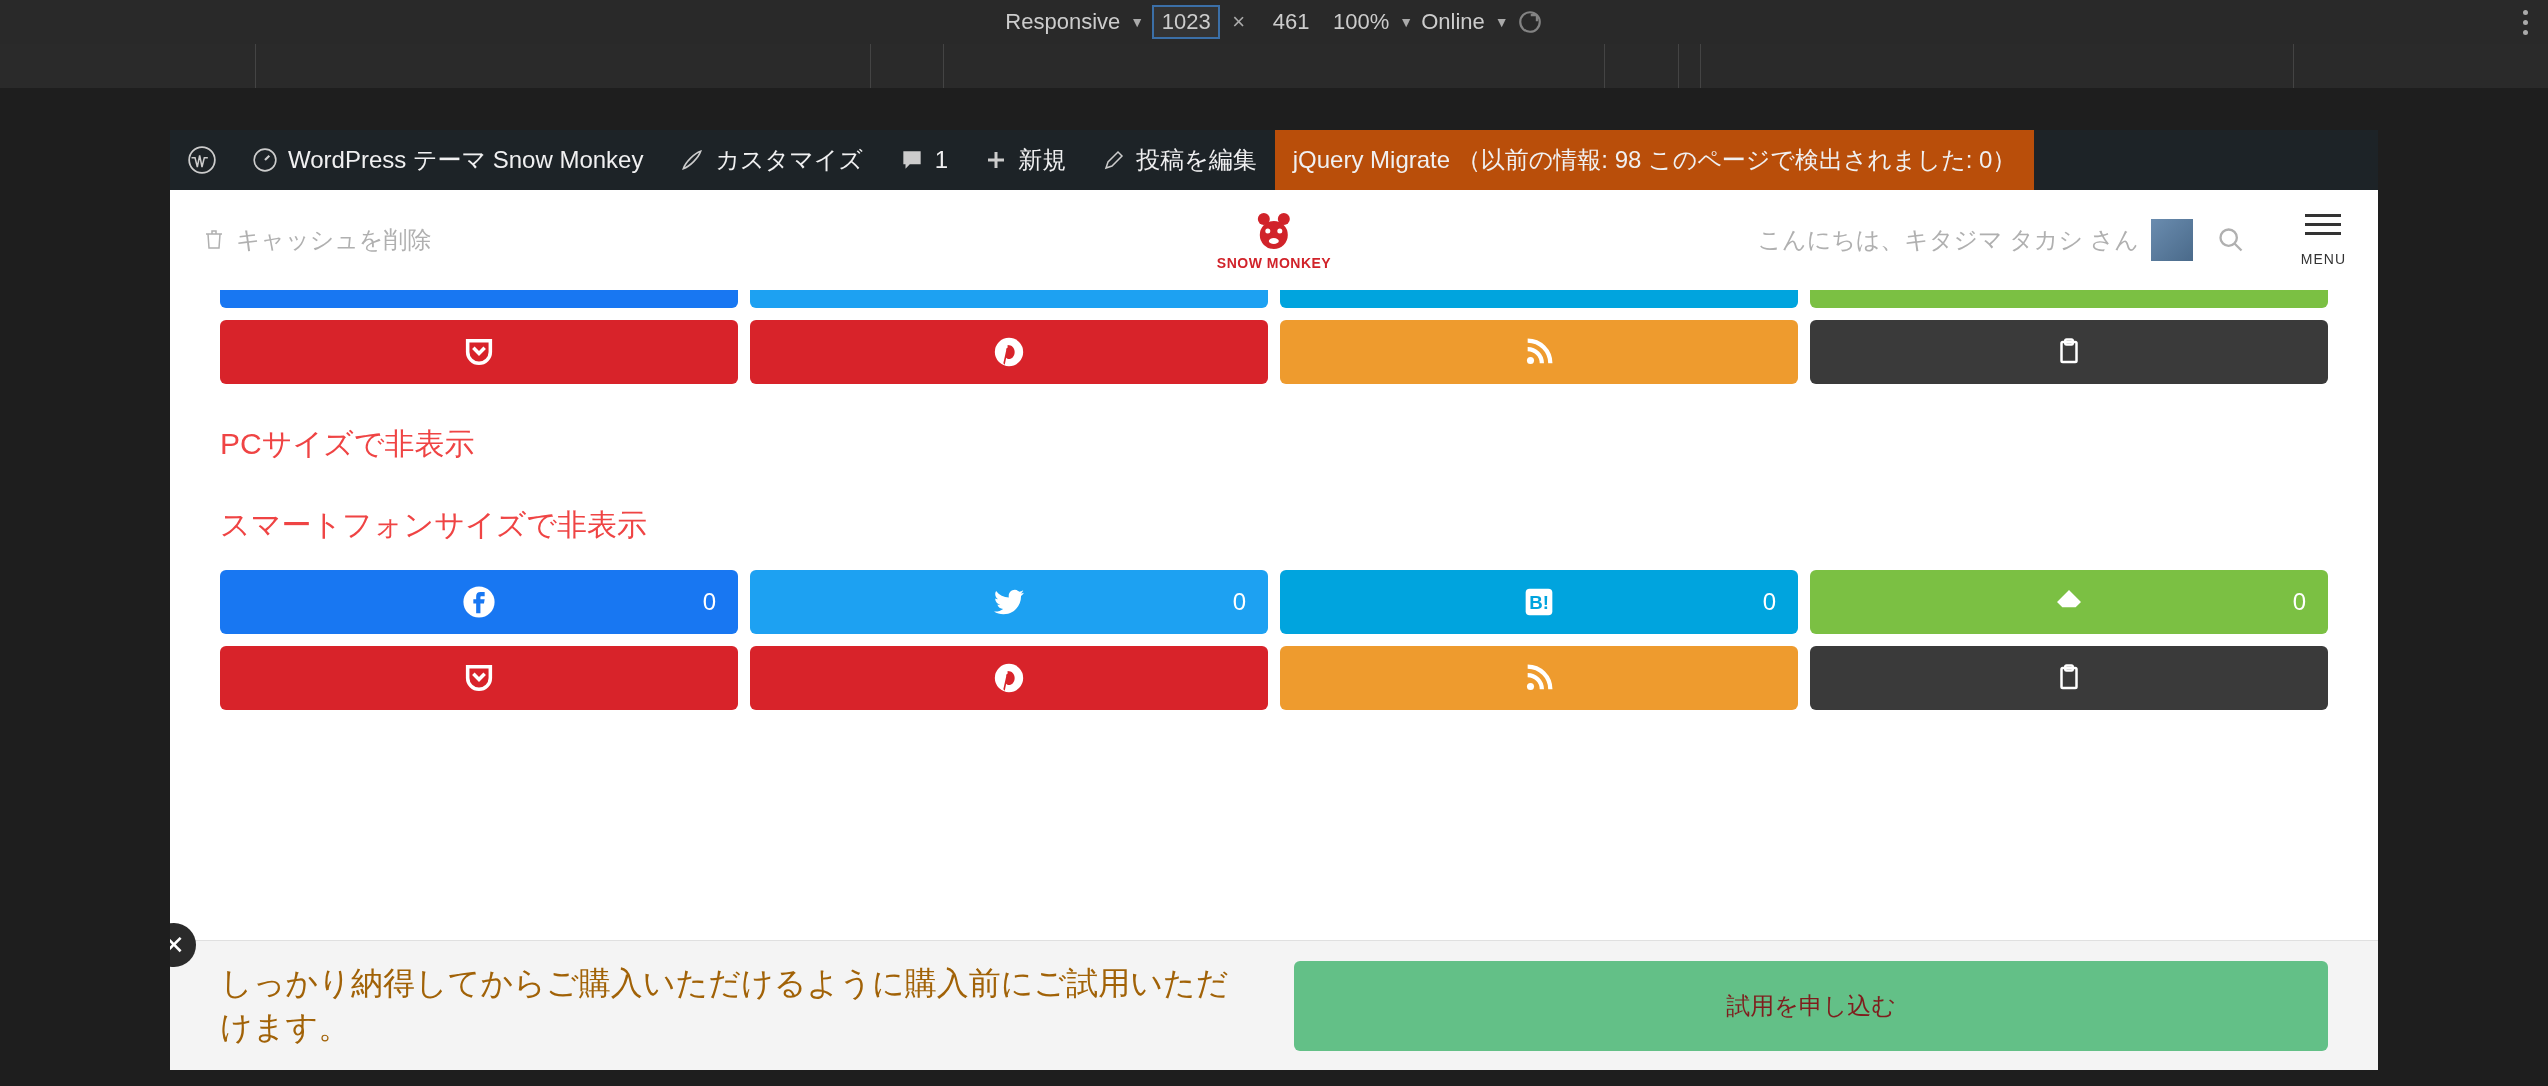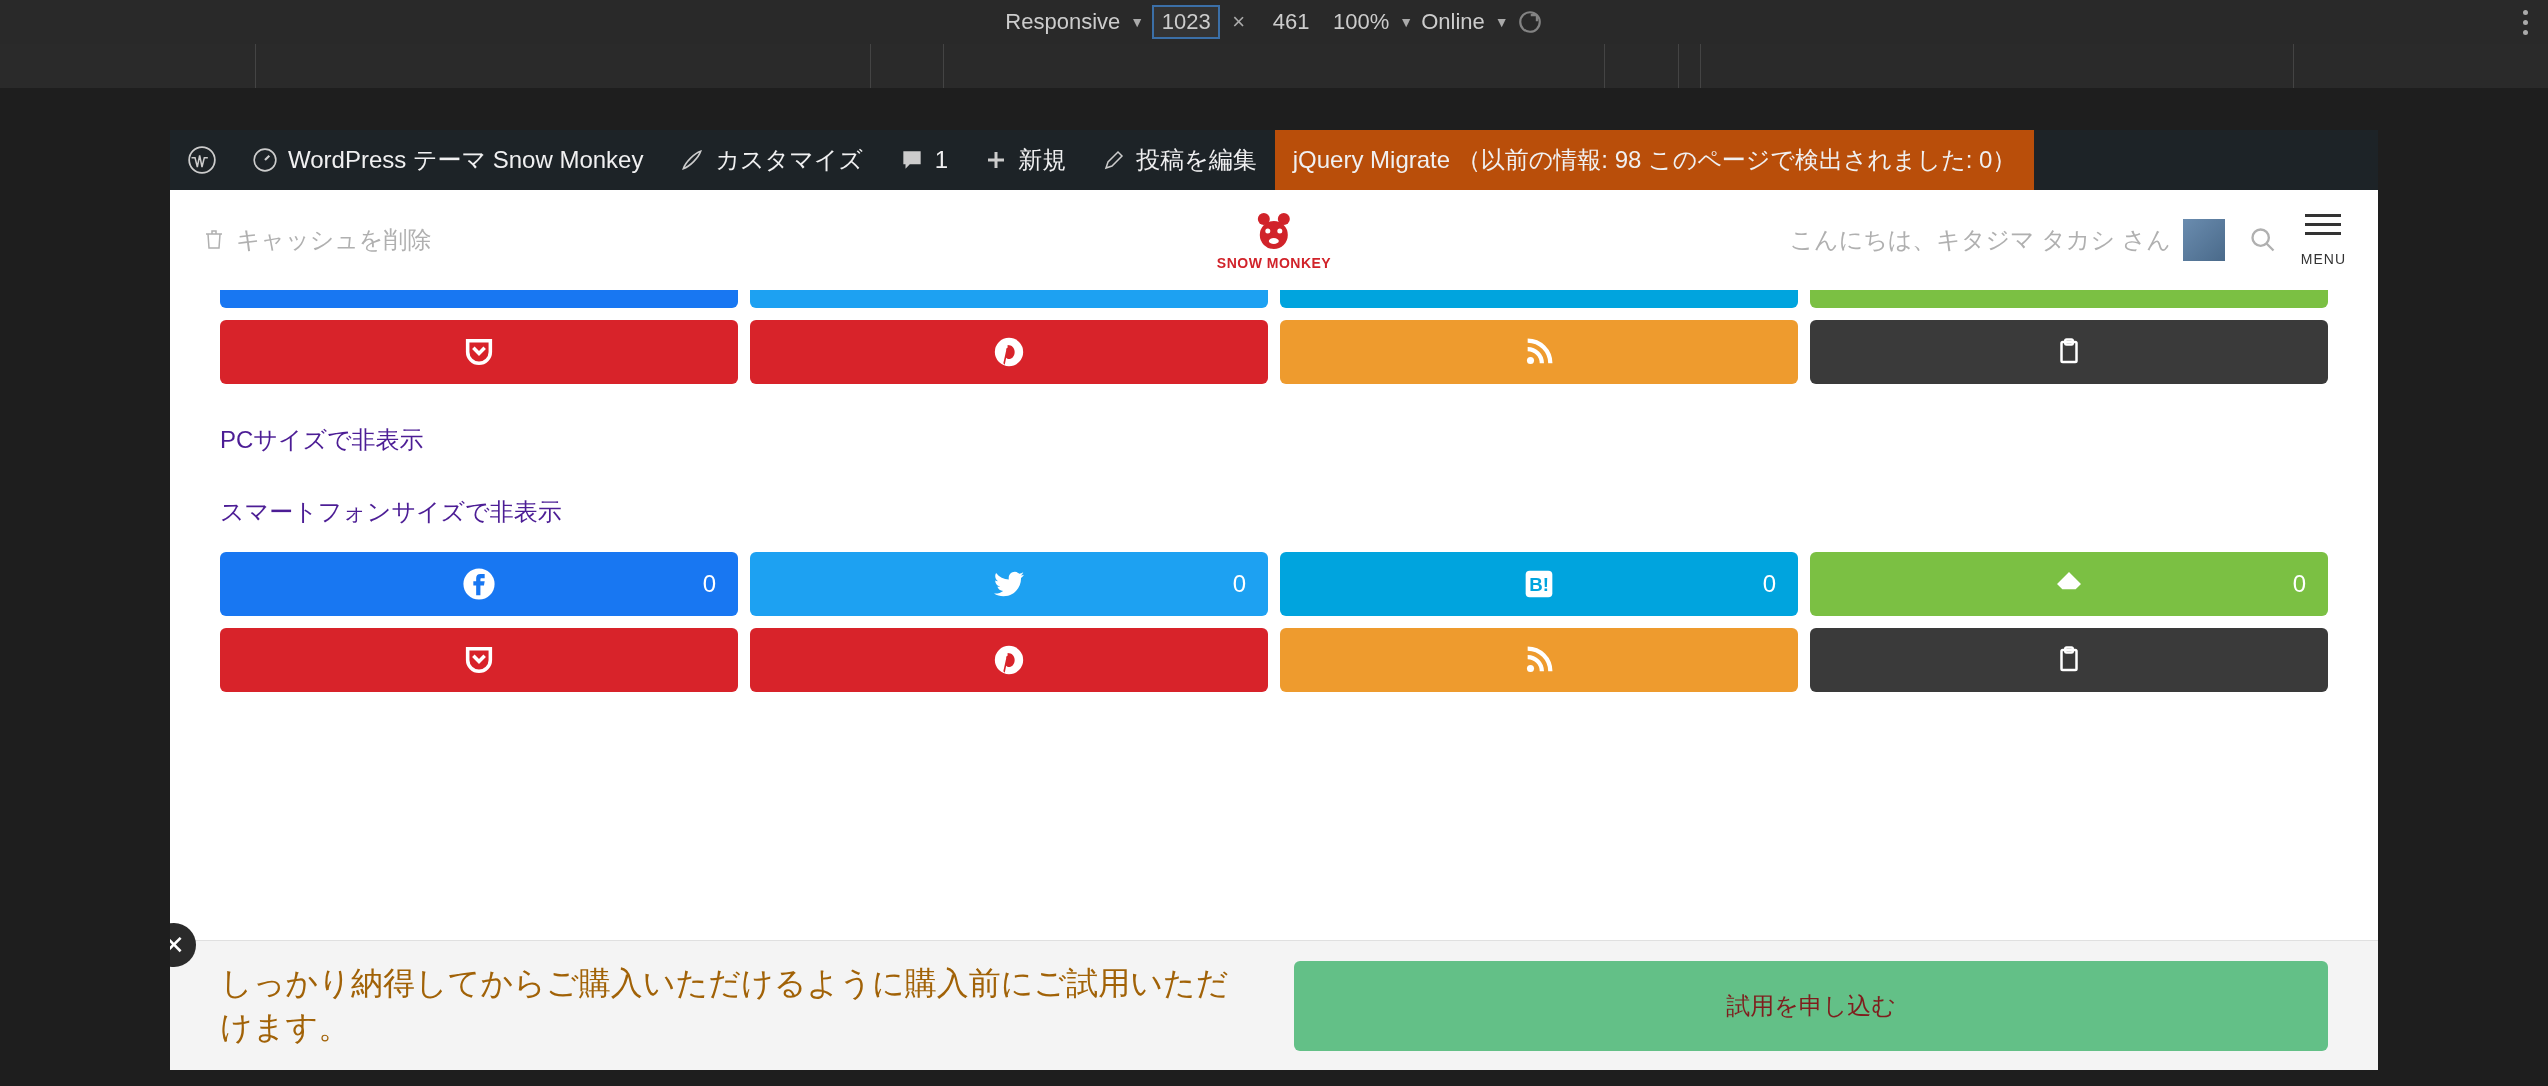--- a/index.html
+++ b/index.html
@@ -145,20 +145,21 @@
       width: 42px;
       height: 42px;
       background: linear-gradient(135deg, #6a8caf, #4a6a8a);
     }
     .menu-trigger {
       display: flex;
       flex-direction: column;
       align-items: center;
       gap: 16px;
       color: #333;
+      margin-left: 32px;
     }
     .menu-lines { display: flex; flex-direction: column; gap: 6px; }
     .menu-lines span { width: 36px; height: 3px; background: #333; }
     .menu-trigger-label { font-size: 14px; letter-spacing: 1px; }
     .search-icon { color: #b0b0b0; font-size: 28px; }
 
     
     .content {
       flex: 1;
       padding: 0 50px;
@@ -190,22 +191,22 @@
     .bg-facebook { background: #1877f2; }
     .bg-twitter  { background: #1da1f2; }
     .bg-hatena   { background: #00a4de; }
     .bg-line     { background: #7bc043; }
     .bg-pocket   { background: #d8232a; }
     .bg-pinterest{ background: #d8232a; }
     .bg-rss      { background: #ee9b2e; }
     .bg-copy     { background: #3a3a3a; }
 
     .section-label {
-      font-size: 24px;
-      color: #4c1d95;
+      font-size: 30px;
+      color: #ef4444;
       margin: 40px 0 24px 0;
     }
 
     
     .bottom-banner {
       height: 130px;
       background: #f4f4f4;
       border-top: 1px solid #e0e0e0;
       display: flex;
       align-items: center;

